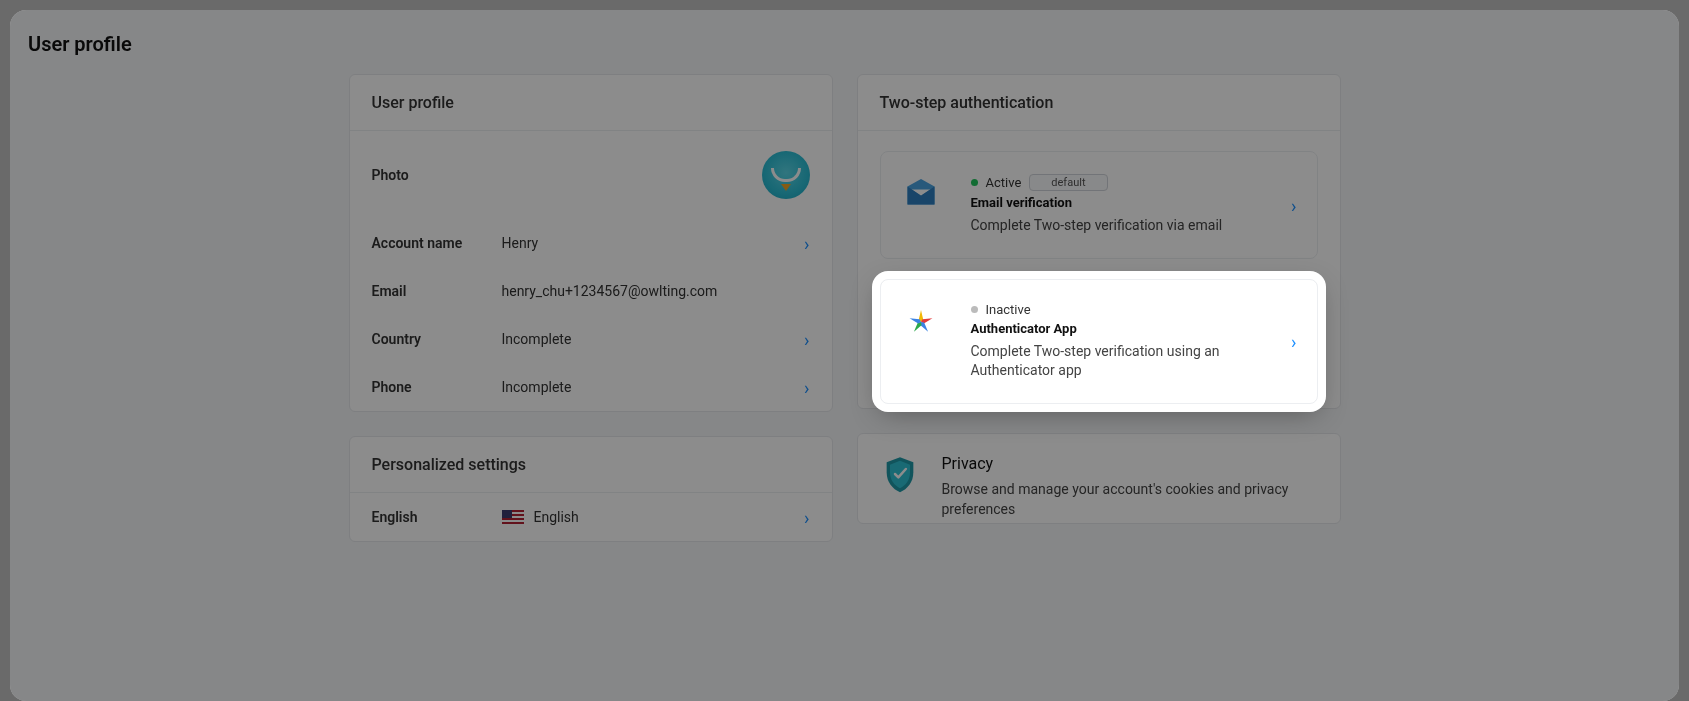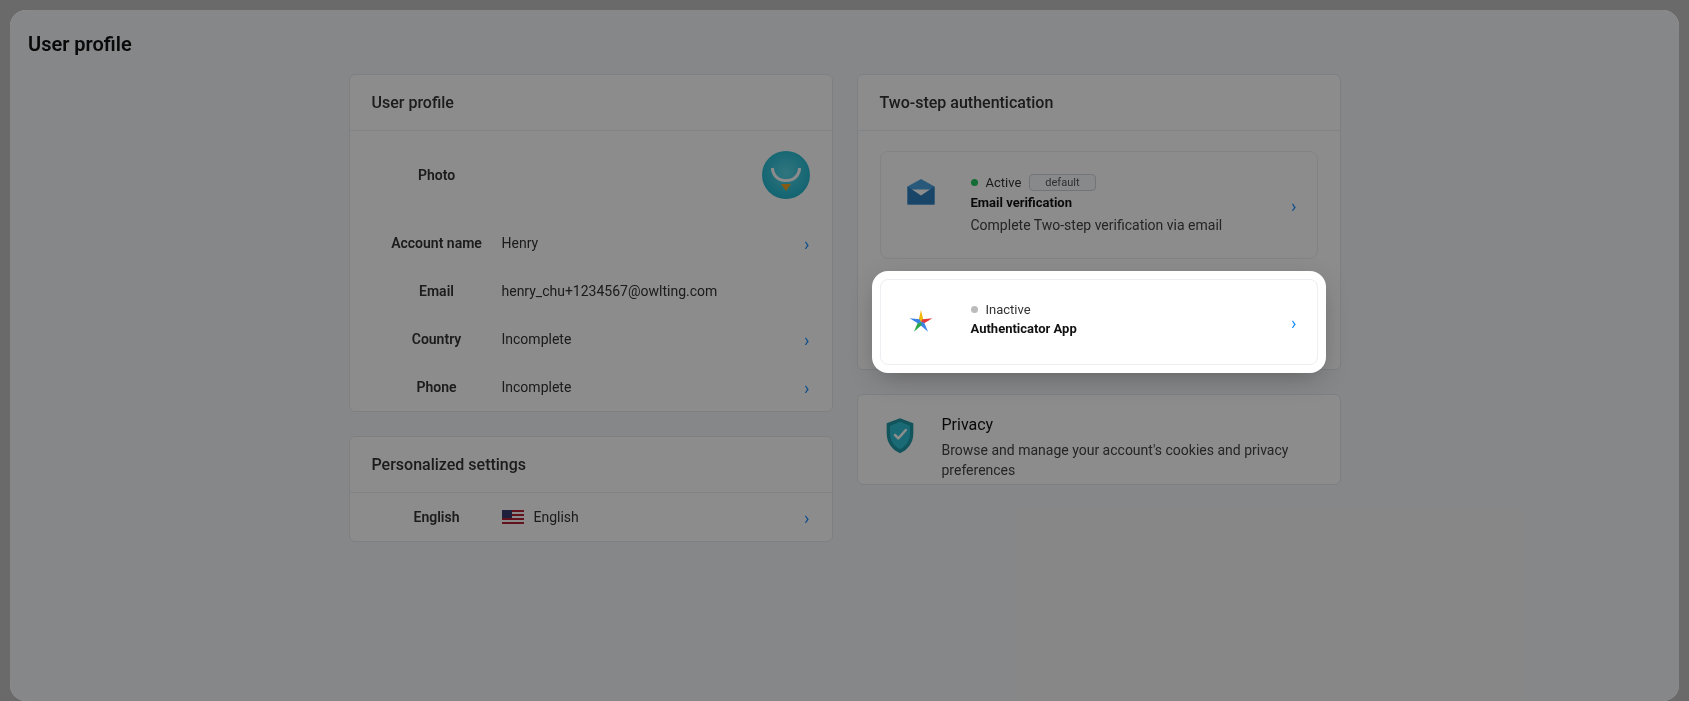--- a/index.html
+++ b/index.html
@@ -66,21 +66,20 @@
       align-items: center;
       min-height: 48px;
       padding: 10px 0;
     }
     .row.photo { padding: 20px 0; }
     .row-label {
       width: 130px;
       color: #333;
       font-weight: 600;
       font-size: 14px;
-      text-align: center;
     }
     .row-value {
       flex: 1;
       color: #333;
       font-size: 14px;
       display: flex;
       align-items: center;
       gap: 10px;
     }
     .row-value.incomplete { color: #333; }
@@ -157,21 +156,21 @@
     .star-icon svg { width: 36px; height: 36px; }
     .shield-icon svg { width: 40px; height: 40px; }
     .auth-body { flex: 1; }
     .status-line { display: flex; align-items: center; gap: 8px; font-size: 13px; color:#333; margin-bottom: 4px; }
     .dot { width: 7px; height: 7px; border-radius: 50%; display:inline-block; }
     .dot.green { background: #22c55e; }
     .dot.gray { background: #bbb; }
     .pill {
       border: 1px solid #d0d4da;
       border-radius: 4px;
-      padding: 1px 15px;
+      padding: 1px 21px;
       font-size: 11px;
       color: #555;
       background: #f8f9fb;
     }
     .auth-title { font-size: 13px; font-weight: 700; color: #111; margin: 4px 0 6px 0; }
     .auth-desc { font-size: 14px; color: #444; line-height: 1.4; }
     .auth-chev {
       position: absolute;
       right: 20px;
       top: 50%;
@@ -301,20 +300,21 @@
                   <path d="M0 -16 L3 -3 L0 0 L-3 -3 Z" fill="#3b82e3" transform="rotate(288)"></path>
                 </g>
               </svg>
             </div>
             <div class="auth-body">
               <div class="status-line">
                 <span class="dot gray"></span>
                 <span>Inactive</span>
               </div>
               <div class="auth-title">Authenticator App</div>
+              <div class="auth-desc">Complete Two-step verification using an Authenticator app</div>
             </div>
             <div class="auth-chev">›</div>
           </div>
 
         </div>
       </div>
 
       <div class="card">
         <div class="privacy-row">
           <div class="auth-icon shield-icon">

